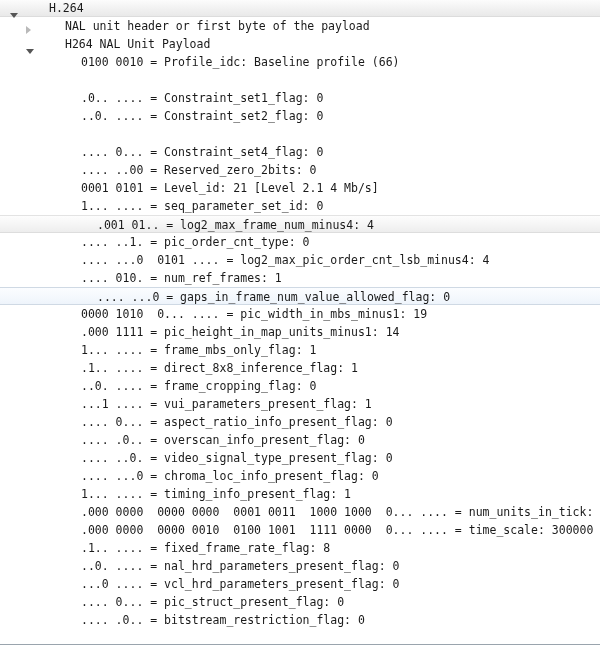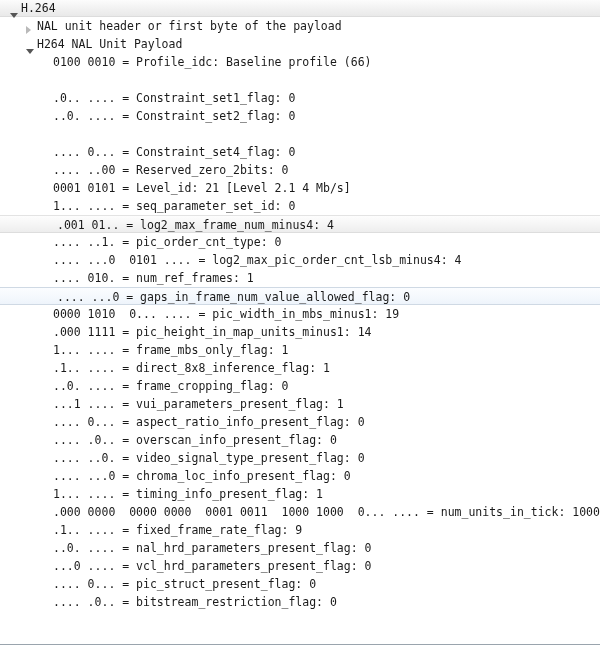--- a/index.html
+++ b/index.html
@@ -48,21 +48,21 @@
   }
   
   .row.hl-blue {
     background: linear-gradient(to bottom, #fbfdff 0%, #f4f8fd 60%, #eef4fb 100%);
     border-top: 1px solid #cfd9e4;
     border-bottom: 1px solid #cfd9e4;
   }
   .row.hl-gray .rowinner,
   .row.hl-blue .rowinner {
     margin-left: -8px;
-    padding-left: 12px;
+    padding-left: 24px;
   }
   .indentbox {
     display: inline-block;
   }
   .twisty {
     display: inline-block;
     width: 11px;
     text-align: left;
     font-size: 9px;
     vertical-align: top;
@@ -105,20 +105,21 @@
     left: -5px;
   }
   .tw-none::before {
     content: "";
     display: inline-block;
     width: 0;
   }
   .label {
     display: inline-block;
     vertical-align: top;
+    margin-left: 28px;
   }
   .rowinner {
     display: block;
     white-space: pre;
   }
 </style>
 </head>
 <body>
 
 <div id="tree">
@@ -203,21 +204,24 @@
     <div class="row">
       <span class="rowinner"><span class="indentbox" style="width: 34px;"></span><span class="twisty tw-none"></span><span class="label">.... ...0 = chroma_loc_info_present_flag: 0</span></span>
     </div>
     <div class="row">
       <span class="rowinner"><span class="indentbox" style="width: 34px;"></span><span class="twisty tw-none"></span><span class="label">1... .... = timing_info_present_flag: 1</span></span>
     </div>
     <div class="row">
       <span class="rowinner"><span class="indentbox" style="width: 34px;"></span><span class="twisty tw-none"></span><span class="label">.000 0000  0000 0000  0001 0011  1000 1000  0... .... = num_units_in_tick: 10000</span></span>
     </div>
     <div class="row">
-      <span class="rowinner"><span class="indentbox" style="width: 34px;"></span><span class="twisty tw-none"></span><span class="label">.1.. .... = fixed_frame_rate_flag: 9</span></span>
+      <span class="rowinner"><span class="indentbox" style="width: 34px;"></span><span class="twisty tw-none"></span><span class="label">.000 0000  0000 0010  0100 1001  1111 0000  0... .... = time_scale: 300000</span></span>
+    </div>
+    <div class="row">
+      <span class="rowinner"><span class="indentbox" style="width: 34px;"></span><span class="twisty tw-none"></span><span class="label">.1.. .... = fixed_frame_rate_flag: 8</span></span>
     </div>
     <div class="row">
       <span class="rowinner"><span class="indentbox" style="width: 34px;"></span><span class="twisty tw-none"></span><span class="label">..0. .... = nal_hrd_parameters_present_flag: 0</span></span>
     </div>
     <div class="row">
       <span class="rowinner"><span class="indentbox" style="width: 34px;"></span><span class="twisty tw-none"></span><span class="label">...0 .... = vcl_hrd_parameters_present_flag: 0</span></span>
     </div>
     <div class="row">
       <span class="rowinner"><span class="indentbox" style="width: 34px;"></span><span class="twisty tw-none"></span><span class="label">.... 0... = pic_struct_present_flag: 0</span></span>
     </div>

